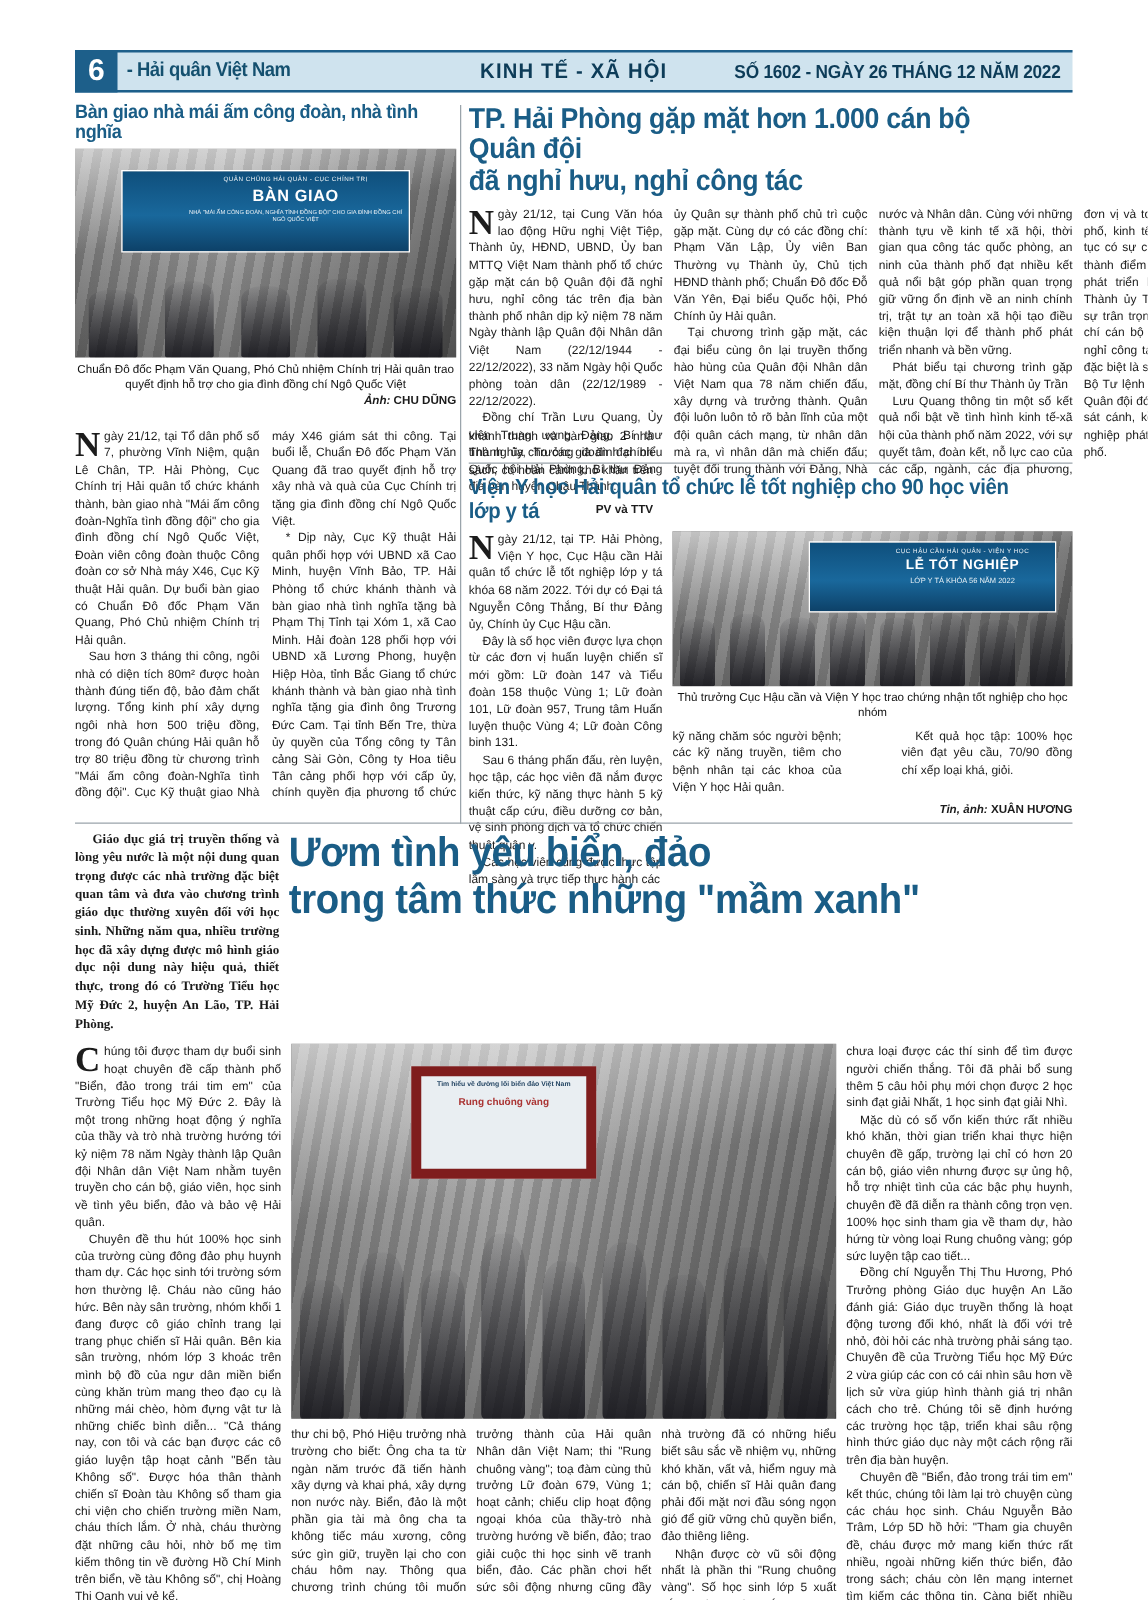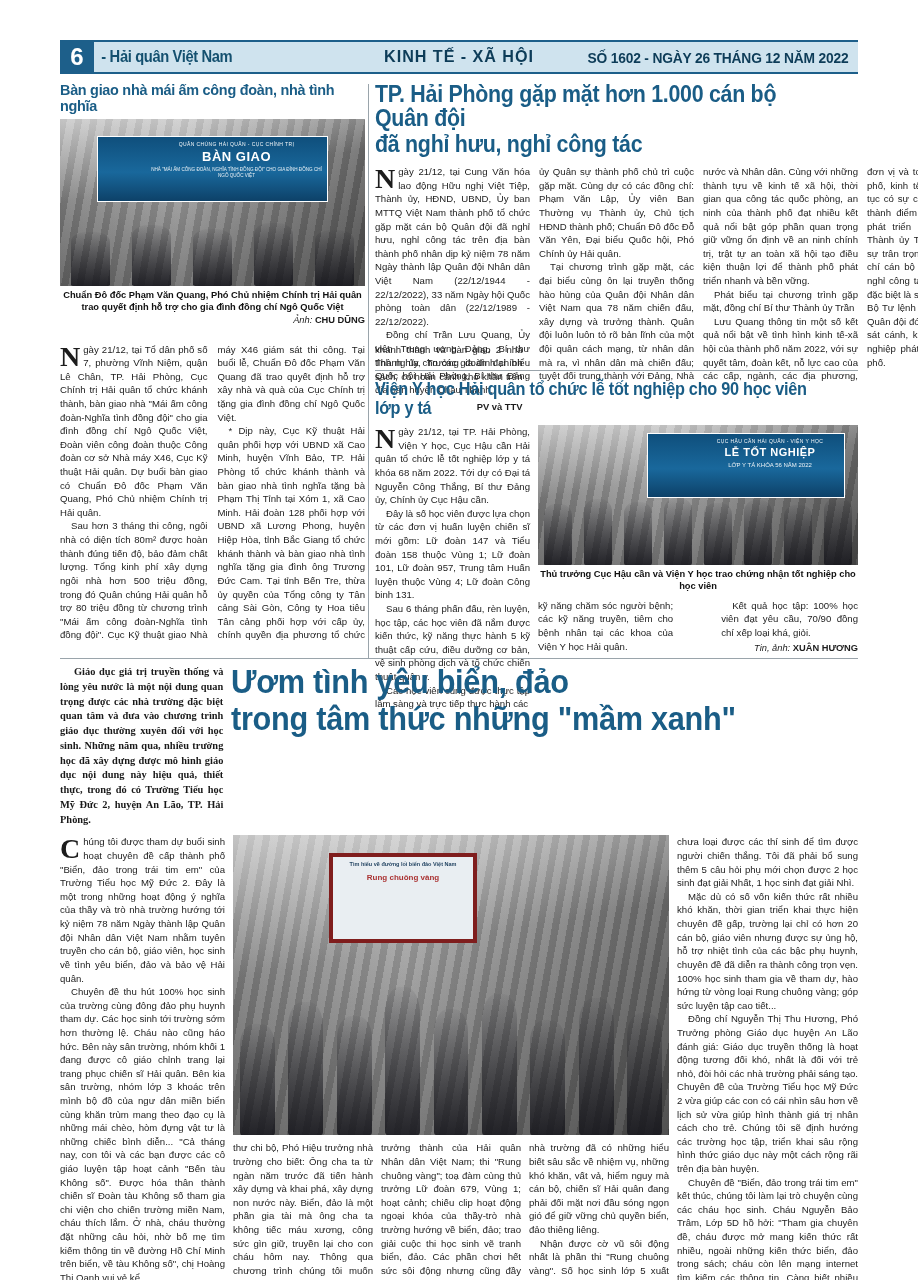--- a/index.html
+++ b/index.html
@@ -108,32 +108,32 @@
   .nodent { text-indent: 0 !important; }
   .sig {
     text-align: right;
     font-weight: bold;
     font-size: 9.4px;
     margin-top: 3px;
   }
   .caption {
     font-size: 9.3px;
     line-height: 1.33;
-    font-weight: bold;
+    font-weight: normal;
     text-align: center;
     color: #111;
     margin-top: 3px;
   }
   .credit {
     font-size: 9.3px;
     text-align: right;
     font-weight: bold;
     margin-top: 1px;
   }
-  .credit i { font-weight: normal; font-style: italic; }
+  .credit i { font-weight: bold; font-style: italic; }
 
   
   .photo {
     background: #9b9b9b;
     position: relative;
     overflow: hidden;
   }
   .photo-grad {
     position: absolute; inset: 0;
     background:
@@ -173,21 +173,21 @@
     column-gap: 10px;
     column-rule: none;
   }
 
   
   #block-haiphong { position: absolute; left: 315px; top: 42px; width: 483px; }
   .three-col { column-count: 3; column-gap: 9px; }
 
   
   #block-vienyhoc { position: absolute; left: 315px; top: 340px; width: 483px; }
-  #photo-graduation { width: 320px; height: 140px; }
+  #photo-graduation { width: 320px; height: 124px; }
 
   
   #block-feature { position: absolute; left: 0; top: 625px; width: 798px; }
   #photo-feature { width: 430px; height: 300px; }
 
   .flexrow { display: flex; }
 
   .bold-intro {
     font-family: "Liberation Serif", serif;
     font-weight: bold;
@@ -284,28 +284,28 @@
             <div class="fig" style="width:9%;height:78%"></div>
             <div class="fig" style="width:9%;height:84%"></div>
             <div class="fig" style="width:9%;height:80%"></div>
             <div class="fig" style="width:9%;height:86%"></div>
             <div class="fig" style="width:9%;height:79%"></div>
             <div class="fig" style="width:9%;height:83%"></div>
             <div class="fig" style="width:9%;height:77%"></div>
             <div class="fig" style="width:9%;height:85%"></div>
           </div>
         </div>
-        <div class="caption">Thủ trưởng Cục Hậu cần và Viện Y học trao chứng nhận tốt nghiệp cho học viên</div>
+        <div class="caption">Thủ trưởng Cục Hậu cần và Viện Y học trao chứng nhận tốt nghiệp cho học nhóm</div>
         <div class="flexrow" style="margin-top:6px;gap:40px;">
           <div class="body-col" style="width:155px;">
             <p class="nodent">kỹ năng chăm sóc người bệnh; các kỹ năng truyền, tiêm cho bệnh nhân tại các khoa của Viện Y học Hải quân.</p>
           </div>
           <div class="body-col" style="width:157px;margin-left:8px;">
             <p>Kết quả học tập: 100% học viên đạt yêu cầu, 70/90 đồng chí xếp loại khá, giỏi.</p>
-            <div class="credit" style="margin-top:2px">
+            <div class="credit" style="margin-top:17px">
               <i>Tin, ảnh:</i>
               <span>XUÂN HƯƠNG</span>
             </div>
           </div>
         </div>
       </div>
     </div>
   </div>
 
   <div style="position:absolute;left:0;top:618px;width:798px;border-top:1px solid #9aa4ab;"></div>
@@ -327,21 +327,21 @@
 
       <div class="body-col" style="width:165px;">
         <p class="dropcap nodent">Chúng tôi được tham dự buổi sinh hoạt chuyên đề cấp thành phố "Biển, đảo trong trái tim em" của Trường Tiểu học Mỹ Đức 2. Đây là một trong những hoạt động ý nghĩa của thầy và trò nhà trường hướng tới kỷ niệm 78 năm Ngày thành lập Quân đội Nhân dân Việt Nam nhằm tuyên truyền cho cán bộ, giáo viên, học sinh về tình yêu biển, đảo và bảo vệ Hải quân.</p>
         <p>Chuyên đề thu hút 100% học sinh của trường cùng đông đảo phụ huynh tham dự. Các học sinh tới trường sớm hơn thường lệ. Cháu nào cũng háo hức. Bên này sân trường, nhóm khối 1 đang được cô giáo chỉnh trang lại trang phục chiến sĩ Hải quân. Bên kia sân trường, nhóm lớp 3 khoác trên mình bộ đồ của ngư dân miền biển cùng khăn trùm mang theo đạo cụ là những mái chèo, hòm đựng vật tư là những chiếc bình diễn... "Cả tháng nay, con tôi và các bạn được các cô giáo luyện tập hoạt cảnh "Bến tàu Không số". Được hóa thân thành chiến sĩ Đoàn tàu Không số tham gia chi viện cho chiến trường miền Nam, cháu thích lắm. Ở nhà, cháu thường đặt những câu hỏi, nhờ bố mẹ tìm kiếm thông tin về đường Hồ Chí Minh trên biển, về tàu Không số", chị Hoàng Thị Oanh vui vẻ kể.</p>
 
       </div>
 
       <div style="width:436px;margin-left:8px;">
         <div class="photo" id="photo-feature" style="width:436px;">
           <div class="photo-grad"></div>
-          <div style="position:absolute;left:22%;top:6%;width:34%;height:30%;background:#e9eef2;border:4px solid #7f1d1d;padding:4px;text-align:center;">
+          <div style="position:absolute;left:22%;top:6%;width:34%;height:30%;background:#e9eef2;border:8px solid #7f1d1d;padding:4px;text-align:center;">
             <div style="font-size:5.5px;color:#1d3f5e;font-weight:bold;">Tìm hiểu về đường lối biển đảo Việt Nam</div>
             <div style="font-size:8px;color:#a33;font-weight:bold;margin-top:6px;">Rung chuông vàng</div>
           </div>
           <div class="figures" style="height:62%">
             <div class="fig" style="width:8%;height:60%"></div>
             <div class="fig" style="width:8%;height:72%"></div>
             <div class="fig" style="width:8%;height:64%"></div>
             <div class="fig" style="width:8%;height:80%"></div>
             <div class="fig" style="width:8%;height:68%"></div>
             <div class="fig" style="width:8%;height:76%"></div>

